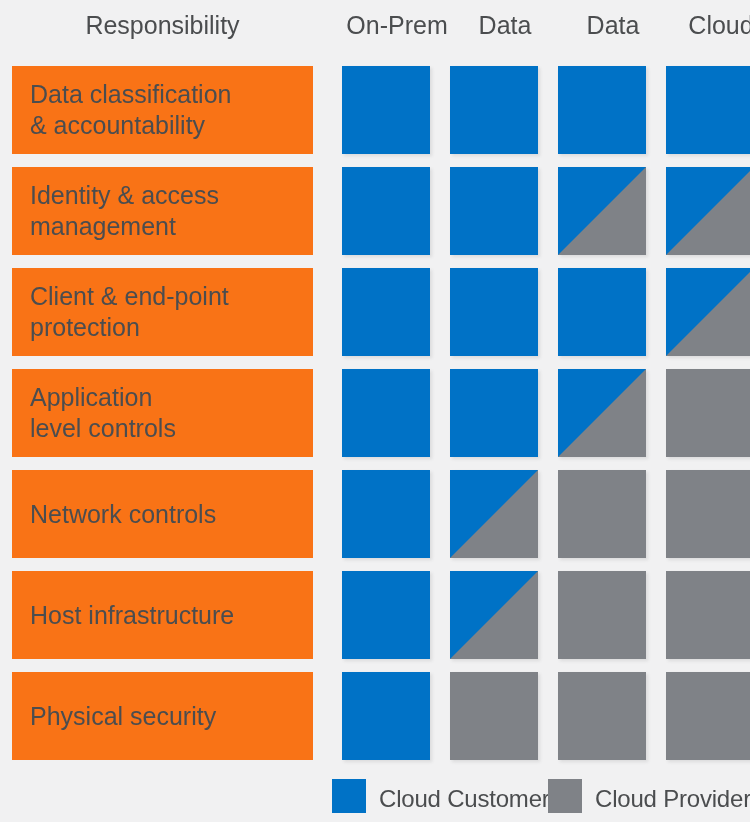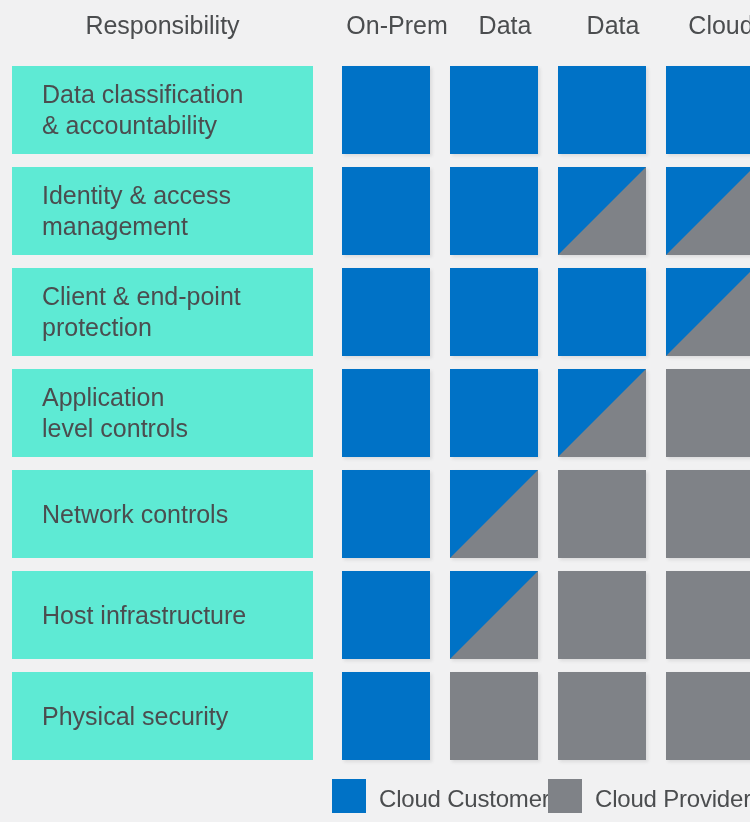--- a/index.html
+++ b/index.html
@@ -42,25 +42,25 @@
     color: #4B4D4F;
     white-space: nowrap;
     overflow: visible;
   }
 
   
   .matrix-row { margin-bottom: 13px; }
   .matrix-row:last-child { margin-bottom: 0; justify-content: space-between; }
   .row-label {
     height: 88px;
-    background: #5eead4;
+    background: #f97316;
     display: flex;
     flex-direction: column;
     justify-content: center;
-    padding-left: 30px;
+    padding-left: 18px;
     box-sizing: border-box;
     font-size: 25px;
     line-height: 31px;
     color: #4B4D4F;
   }
   .cell {
     height: 88px;
     box-shadow: 2px 2px 3px rgba(100,100,100,0.15);
   }
   .cell.customer { background: #0072C6; }

